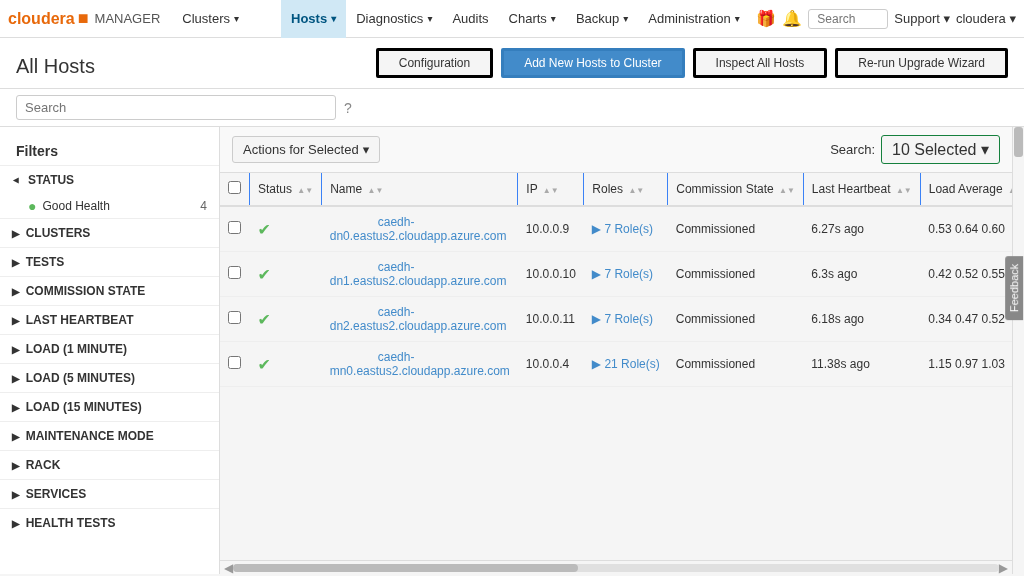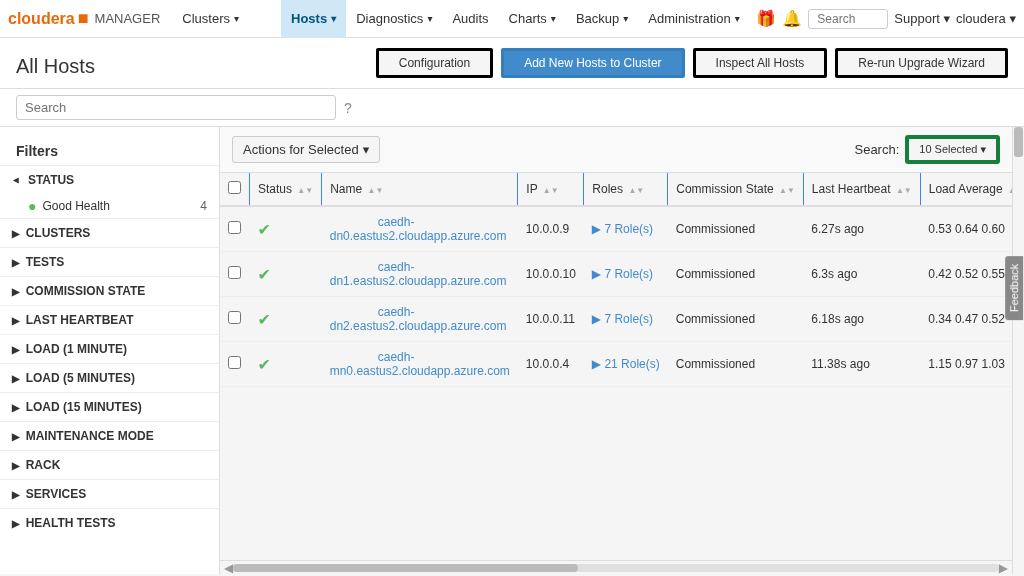--- a/index.html
+++ b/index.html
@@ -81,22 +81,22 @@
       border-bottom: 1px solid #ddd; justify-content: space-between;
       background: #f9f9f9;
     }
     .actions-btn {
       display: flex; align-items: center; gap: 4px;
       padding: 5px 10px; border: 1px solid #ccc; background: #f5f5f5;
       border-radius: 3px; cursor: pointer; font-size: 13px;
     }
     .columns-selector { display: flex; align-items: center; gap: 6px; font-size: 13px; }
     .columns-btn {
-      padding: 4px 10px; border: 4px solid #15803d; background: #f5f5f5;
-      border-radius: 3px; cursor: pointer; font-size: 11px;
+      padding: 4px 10px; border: 1px solid #15803d; background: #f5f5f5;
+      border-radius: 3px; cursor: pointer; font-size: 16px;
     }
 
     
     table { width: 100%; border-collapse: collapse; font-size: 12px; }
     thead tr { background: #f5f5f5; border-bottom: 2px solid #ddd; }
     thead th {
       padding: 8px 8px; text-align: left; font-weight: normal;
       color: #333; white-space: nowrap; border-right: 1px solid #3b82f6;
       cursor: pointer; position: relative;
     }

